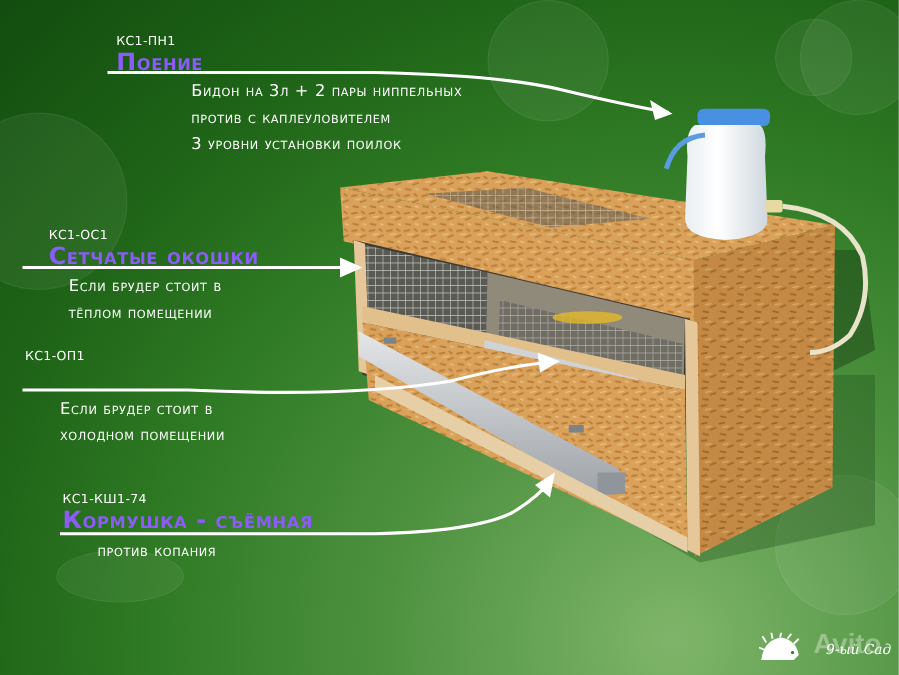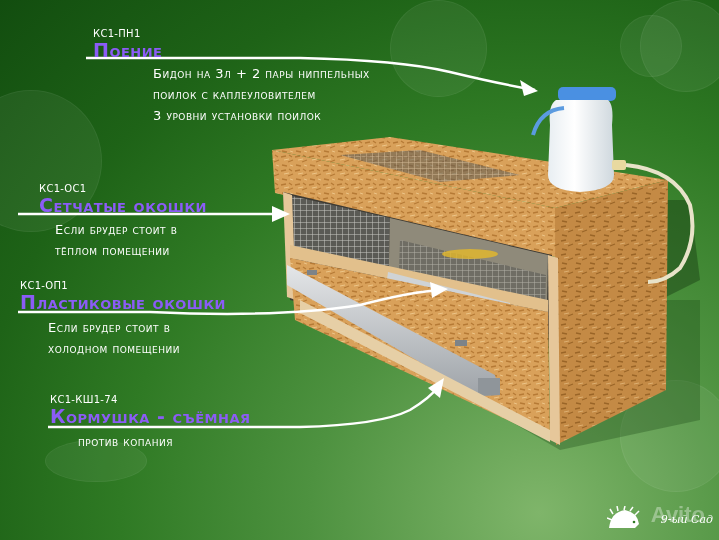--- a/index.html
+++ b/index.html
@@ -108,36 +108,35 @@
   <path d="M48 427 L300 427 Q380 425 410 410 Q430 398 440 385" stroke="#fff" stroke-width="2.5" fill="none"></path>
   <polygon points="444,378 428,388 440,398" fill="#fff"></polygon>
 </svg>
 
 <div class="label" style="left:93px;top:28px;">
   <div class="code">КС1-ПН1</div>
   <div class="title">Поение</div>
 </div>
 <div class="label" style="left:113px;top:63px;margin-left:40px;">
   <div class="desc">Бидон на 3л + 2 пары ниппельных</div>
-  <div class="desc">поилок с каплеуловителем</div>
+  <div class="desc">против с каплеуловителем</div>
   <div class="desc">3 уровни установки поилок</div>
 </div>
 
 <div class="label" style="left:20px;top:183px;margin-left:19px;">
   <div class="code">КС1-ОС1</div>
   <div class="title">Сетчатые окошки</div>
 </div>
 <div class="label" style="left:55px;top:219px;">
   <div class="desc">Если брудер стоит в</div>
   <div class="desc">тёплом помещении</div>
 </div>
 
 <div class="label" style="left:20px;top:280px;">
   <div class="code">КС1-ОП1</div>
-  <div class="title">Пластиковые окошки</div>
 </div>
 <div class="label" style="left:48px;top:317px;">
   <div class="desc">Если брудер стоит в</div>
   <div class="desc">холодном помещении</div>
 </div>
 
 <div class="label" style="left:50px;top:394px;">
   <div class="code">КС1-КШ1-74</div>
   <div class="title">Кормушка - съёмная</div>
 </div>

